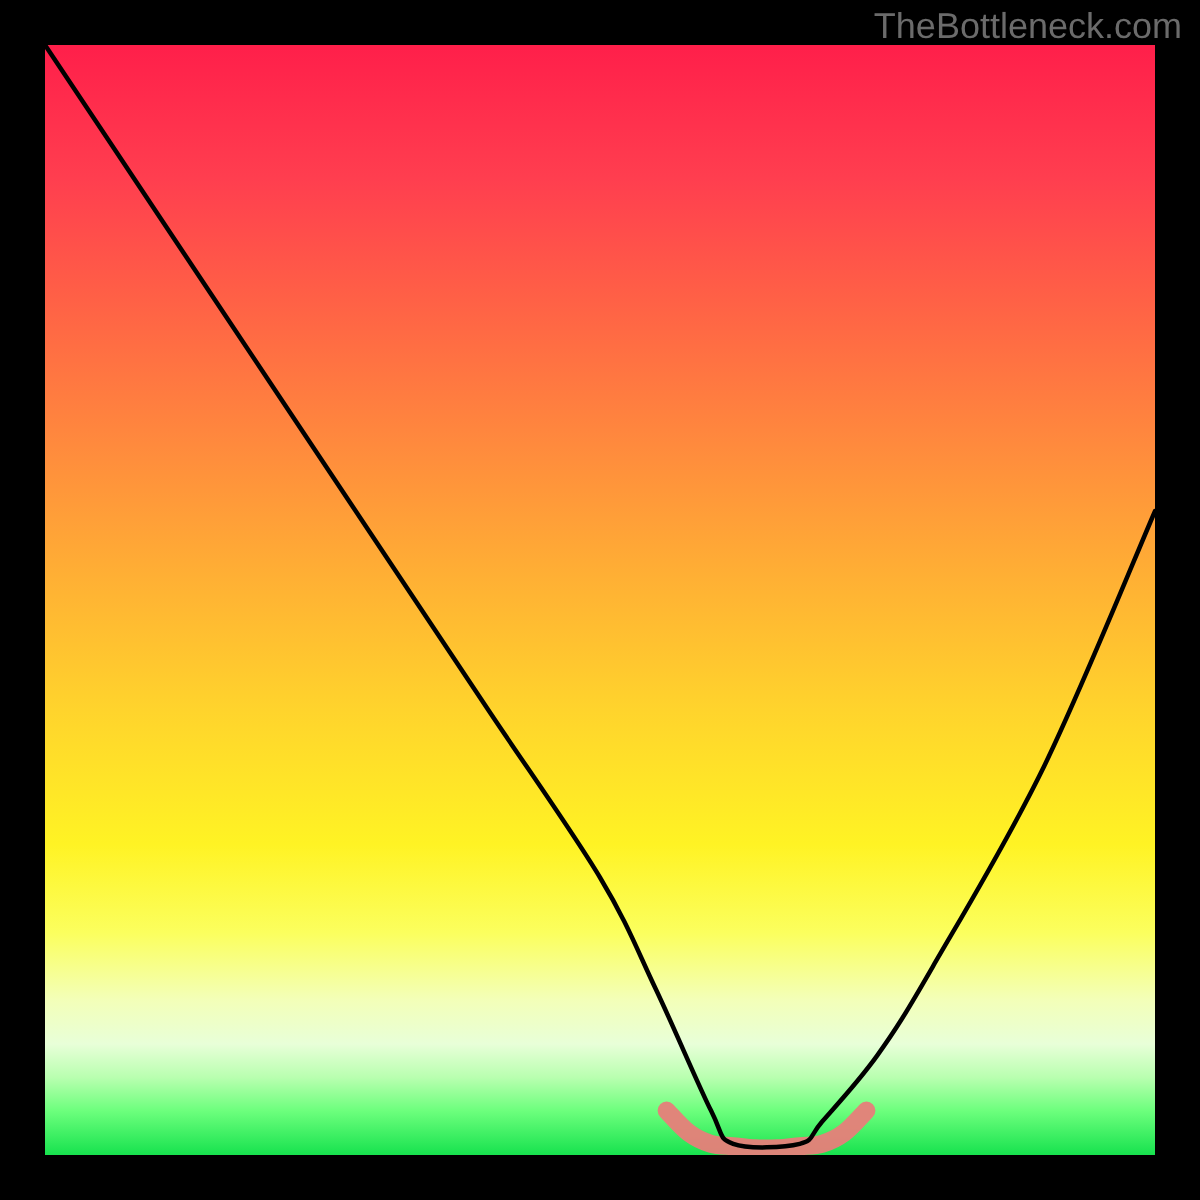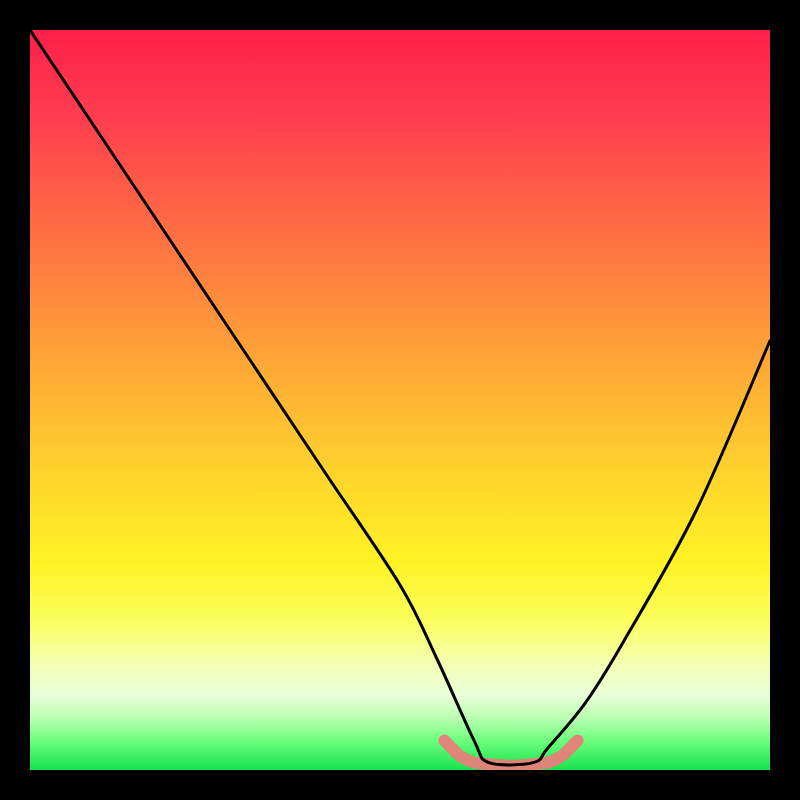--- a/index.html
+++ b/index.html
@@ -61,20 +61,21 @@
     inset: 0;
     width: 100%;
     height: 100%;
   }
 </style>
 </head>
 <body>
 
 <div class="frame">
 
+  <div class="watermark">TheBottleneck.com</div>
 
   <div class="plot-area">
     <div class="bg-gradient"></div>
     <svg class="curve" viewBox="0 0 740 740" preserveAspectRatio="none">
       <g>
           <path d="M 414.40000000000003,710.4 C 416.8666666666667,712.8666666666667 424.26666666666665,721.5 429.2,725.2 C 434.1333333333333,728.9000000000001 439.06666666666666,731.12 444,732.6 C 448.93333333333334,734.08 453.8666666666667,733.5866666666667 458.8,734.08 C 463.73333333333335,734.5733333333334 468.6666666666667,735.3133333333333 473.6,735.56 C 478.53333333333336,735.8066666666666 483.4666666666667,735.8066666666666 488.40000000000003,735.56 C 493.33333333333337,735.3133333333333 498.2666666666667,734.5733333333334 503.20000000000005,734.08 C 508.1333333333334,733.5866666666667 513.0666666666667,734.08 518,732.6 C 522.9333333333333,731.12 527.8666666666666,728.9000000000001 532.8,725.2 C 537.7333333333333,721.5 545.1333333333333,712.8666666666667 547.6,710.4" fill="none" stroke="#e77e7a" stroke-width="12" stroke-linecap="round" opacity="0.95"></path>
         </g>
       <g>
           <path d="M 0,0 C 12.333333333333334,18.5 49.33333333333333,74 74,111 C 98.66666666666667,148 123.33333333333333,185 148,222 C 172.66666666666666,259 197.33333333333334,295.99999999999994 222,332.99999999999994 C 246.66666666666666,369.99999999999994 271.3333333333333,407 296,444 C 320.6666666666667,481 351.5,524.1666666666666 370,555 C 388.5,585.8333333333334 394.66666666666674,603.1 407.00000000000006,629 C 419.33333333333337,654.9 435.3666666666667,693.1333333333333 444,710.4 C 452.6333333333333,727.6666666666666 448.93333333333334,728.9 458.8,732.6 C 468.6666666666667,736.3000000000001 493.33333333333337,735.0666666666667 503.20000000000005,732.6 C 513.0666666666667,730.1333333333333 509.3666666666667,727.6666666666666 518,717.8 C 526.6333333333333,707.9333333333333 542.6666666666666,690.6666666666666 555,673.4 C 567.3333333333334,656.1333333333333 573.5,646.2666666666667 592,614.2 C 610.5,582.1333333333334 641.3333333333334,531.5666666666667 666,481 C 690.6666666666666,430.43333333333334 727.6666666666666,339.1666666666667 740,310.8" fill="none" stroke="#000000" stroke-width="3" stroke-linecap="round"></path>
         </g>

